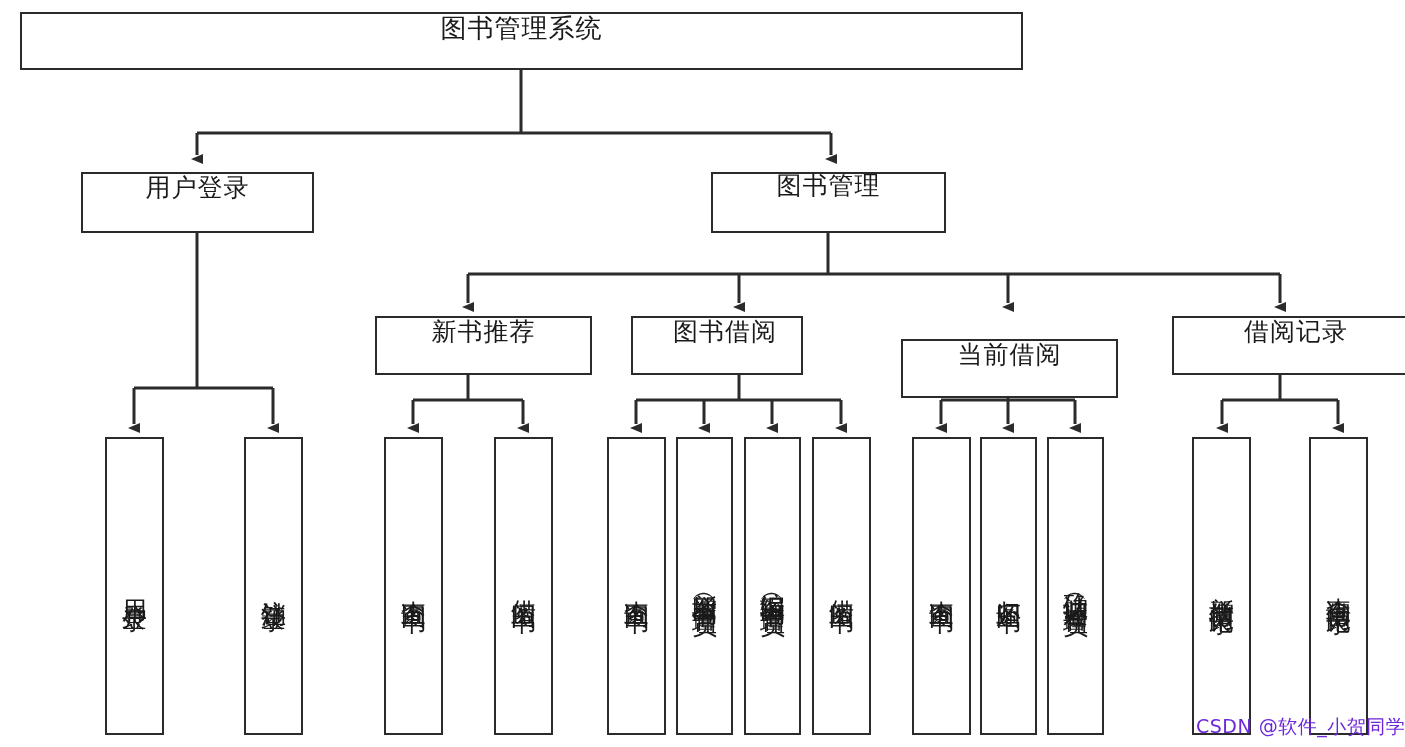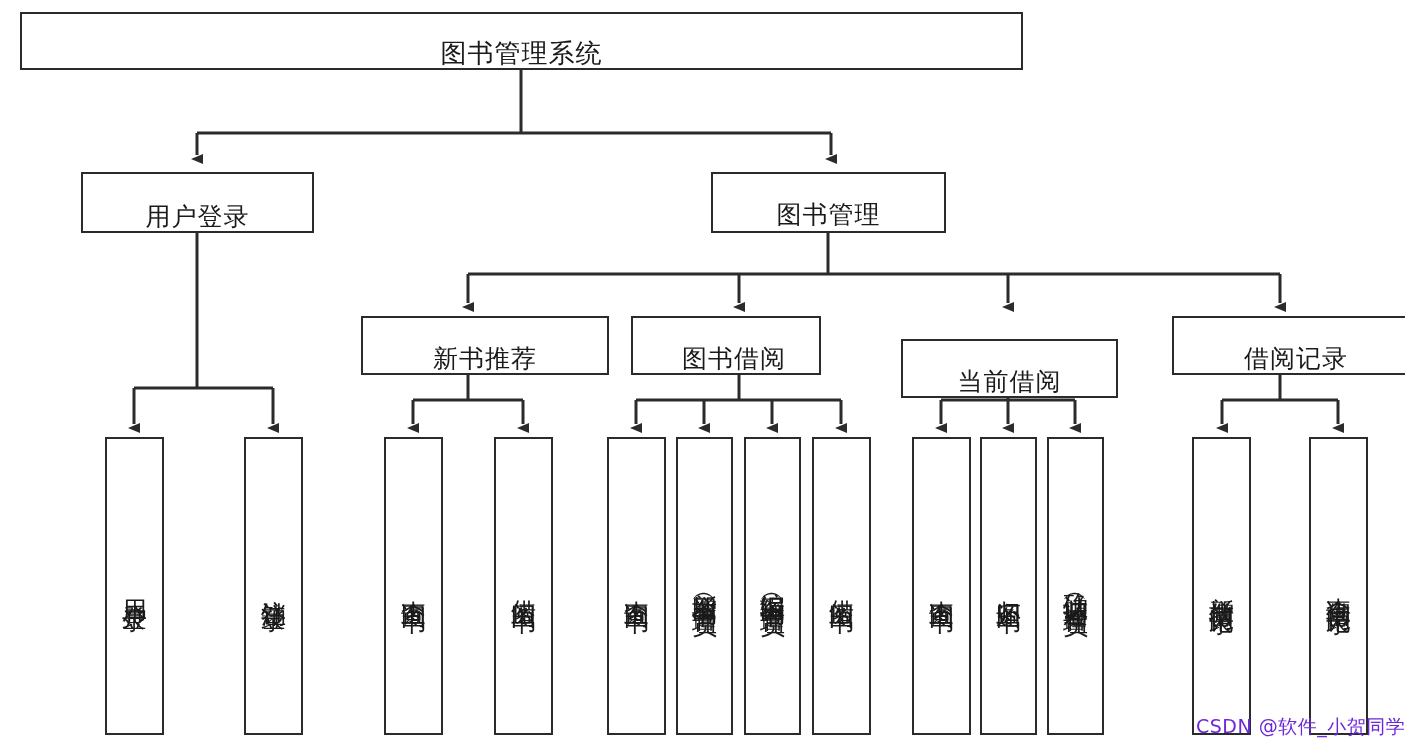--- a/index.html
+++ b/index.html
@@ -24,21 +24,21 @@
     width: 1405px;
     height: 747px;
     pointer-events: none;
   }
   .node {
     position: absolute;
     box-sizing: border-box;
     background: #ffffff;
     border: 2.5px solid #2b2b2b;
     display: flex;
-    align-items: flex-end;
+    align-items: flex-start;
     justify-content: center;
     color: #1a1a1a;
   }
   .node .label {
     text-align: center;
     line-height: 1.12;
     white-space: nowrap;
   }
   .node.horiz .label {
     font-size: 25px;
@@ -126,24 +126,24 @@
     <span class="label">图书管理系统</span>
   </div>
 
   <div class="node horiz" style="left:81px; top:172px; width:233px; height:61px;">
     <span class="label">用户登录</span>
   </div>
   <div class="node horiz" style="left:711px; top:172px; width:235px; height:61px;font-family:Liberation Mono, monospace;">
     <span class="label">图书管理</span>
   </div>
 
-  <div class="node horiz" style="left:361px; top:316px; width:248px; height:59px;">
+  <div class="node horiz" style="left:375px; top:316px; width:217px; height:59px;">
     <span class="label">新书推荐</span>
   </div>
-  <div class="node horiz" style="left:631px; top:316px; width:190px; height:59px;padding-left:16px;">
+  <div class="node horiz" style="left:631px; top:316px; width:172px; height:59px;padding-left:16px;">
     <span class="label">图书借阅</span>
   </div>
   <div class="node horiz" style="left:901px; top:316px; width:217px; height:59px;margin-top:23px;">
     <span class="label">当前借阅</span>
   </div>
   <div class="node horiz" style="left:1172px; top:316px; width:248px; height:59px;">
     <span class="label">借阅记录</span>
   </div>
 
   <div class="node vert" style="left:105px; top:437px; width:59px; height:298px;">

